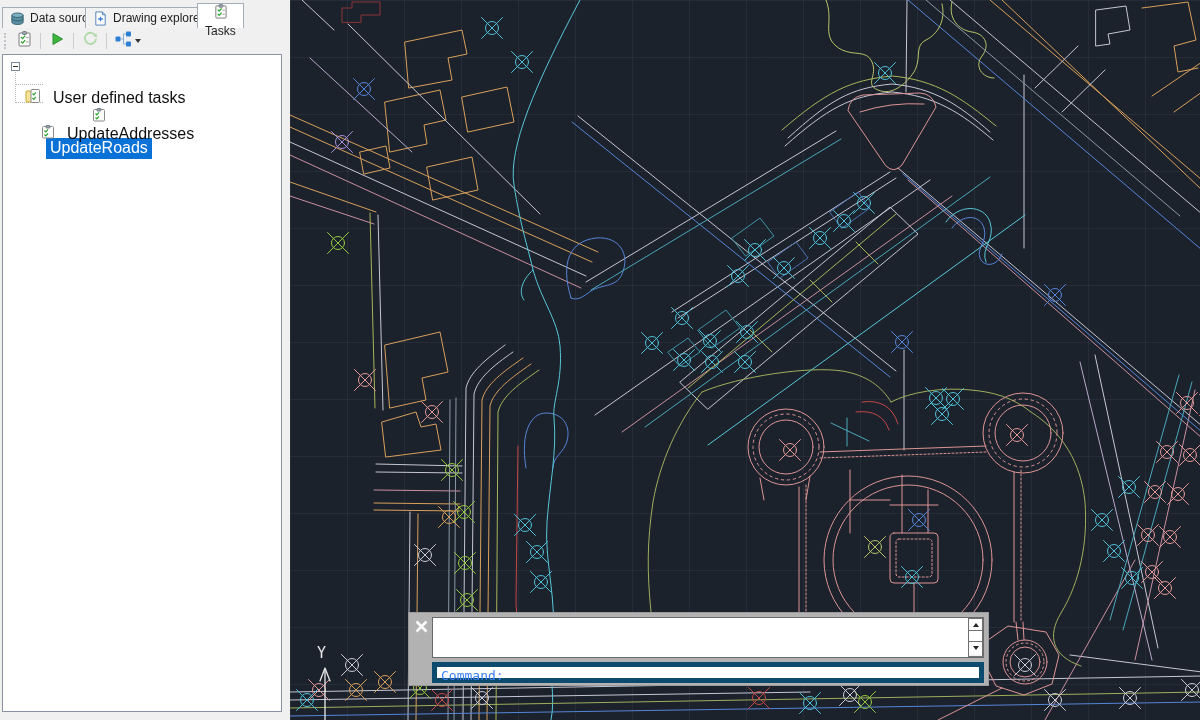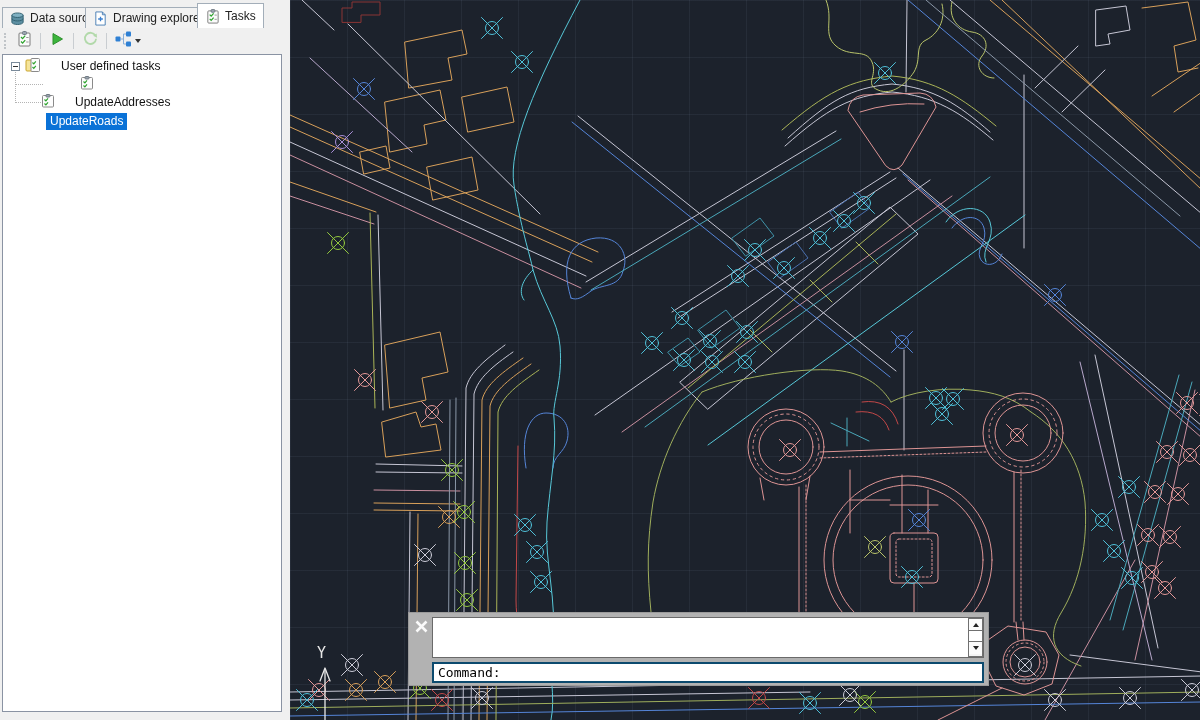--- a/index.html
+++ b/index.html
@@ -5,34 +5,34 @@
   * { box-sizing: border-box; margin: 0; padding: 0; }
   html,body { width:1200px; height:720px; overflow:hidden;
     font-family:"Liberation Sans", sans-serif; background:#f0f0f0; }
 
   
   .sidebar { position:absolute; left:0; top:0; width:290px; height:720px; background:#f0f0f0; }
   .tabbar { position:relative; height:28px; }
   .tab { position:absolute; bottom:0; display:flex; align-items:center; gap:5px;
     height:21px; padding:0 7px; font-size:12px; color:#222; background:#f2f2f2;
     border:1px solid #a3aeb9; border-bottom:none; cursor:default; }
-  .tab.active { height:25px; background:#fff; z-index:2; }
+  .tab.active { height:25px; background:#fff; z-index:2;flex-direction:column; }
   .tab1 { left:2px; } .tab2 { left:85px; } .tab3 { left:197px; }
   .ticon { display:flex; }
 
   .toolbar { height:25px; display:flex; align-items:center; padding-left:2px; }
   .grip { width:4px; height:16px; border-left:2px dotted #c0c4c8; margin:0 4px 0 2px; }
   .tbtn { width:24px; height:22px; display:flex; align-items:center; justify-content:center; }
   .tsep { width:1px; height:16px; background:#c9cdd1; margin:0 4px; }
   .caret-down { width:0; height:0; border-left:3.5px solid transparent;
     border-right:3.5px solid transparent; border-top:4px solid #333; margin-left:3px; }
 
   .tree-panel { position:absolute; left:2px; top:54px; width:280px; height:658px;
     background:#fff; border:1px solid #8a93a3; }
-  .t-row { position:absolute; display:flex; align-items:center; height:16px; font-size:12px; color:#111; gap:20px; }
+  .t-row { position:absolute; display:flex; align-items:center; height:16px; font-size:16px; color:#111; gap:12px;margin-top:32px; }
   .t-root { left:22px; top:3px; }
   .t-item1 { left:43px; top:21px;flex-direction:column; }
   .t-item2 { left:38px; top:39px; }
   .t-label { white-space:nowrap; }
   .t-label.sel { background:#0a72d7; color:#fff; padding:1px 4px 2px 4px; }
   .expander { position:absolute; left:8px; top:7px; width:9px; height:9px;
     border:1px solid #7a8a9a; background:#fff; }
   .expander::before { content:''; position:absolute; left:1px; right:1px; top:3px;
     border-top:1px solid #333; }
   .conn { position:absolute; border-color:#b4b4b4; }
@@ -51,21 +51,21 @@
   
   .cmdwin { position:absolute; left:118px; top:612px; width:581px; height:74px;
     background:#b2b2b2; border:1px solid #9b9b9b; z-index:5; }
   .cmd-close { position:absolute; left:3px; top:4px; width:18px; height:18px;
     display:flex; align-items:center; justify-content:center; }
   .cmd-history { position:absolute; left:23px; top:4px; right:4px; height:41px;
     background:#fff; border:1px solid #6a6a6a; color:#0a0a0a;
     font-family:"DejaVu Sans Mono", monospace; font-size:13px; line-height:18px;
     padding:1px 4px; white-space:pre; overflow:hidden; }
   .cmd-prompt { position:absolute; left:23px; top:49px; right:4px; height:21px;
-    background:#fff; border:2px solid #0c4a6e; color:#000000;
+    background:#fff; border:5px solid #0c4a6e; color:#3b82f6;
     font-family:"DejaVu Sans Mono", monospace; font-size:13px; line-height:18px;
     padding:0 4px; }
   .sb { position:absolute; top:5px; right:5px; width:15px; height:39px;
     background:#f4f4f4; border:1px solid #707070; }
   .sb-up, .sb-dn { height:12px; display:flex; align-items:center; justify-content:center;
     background:#fbfbfb; }
   .sb-up { border-bottom:1px solid #707070; }
   .sb-thumb { height:11px; background:#fff; border-bottom:1px solid #707070; }
   .tri-up { width:0; height:0; border-left:3.5px solid transparent; border-right:3.5px solid transparent;
     border-bottom:4.5px solid #222; }

